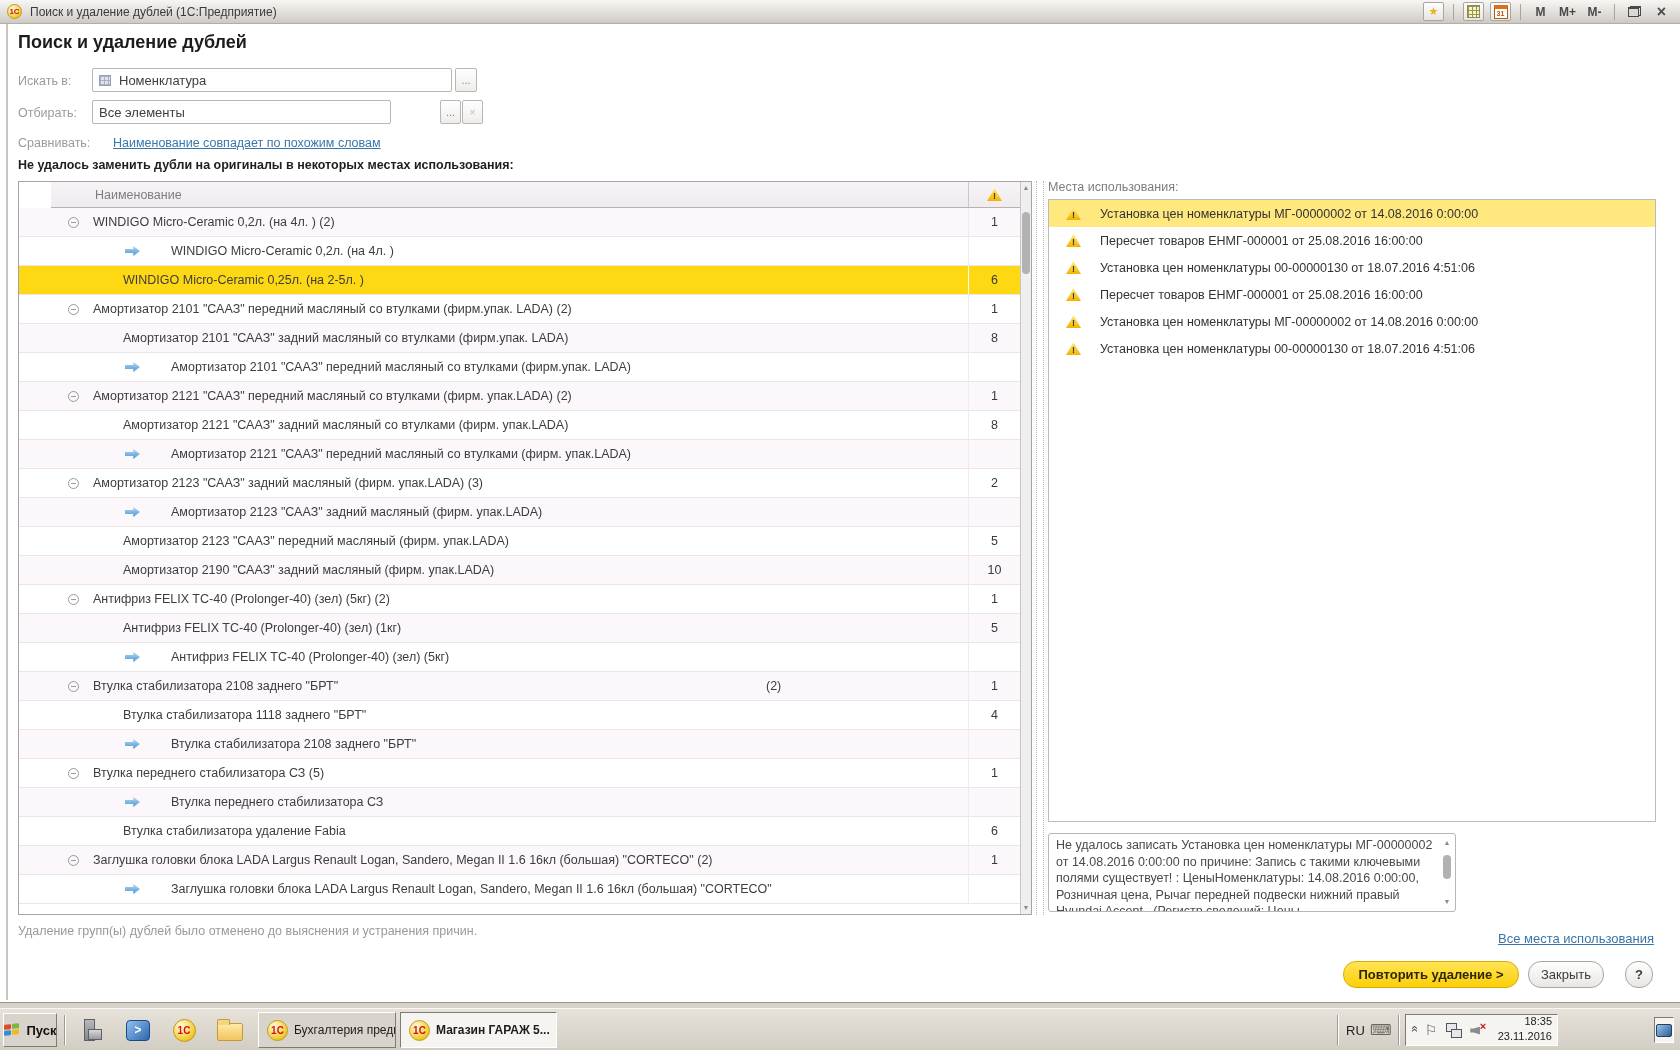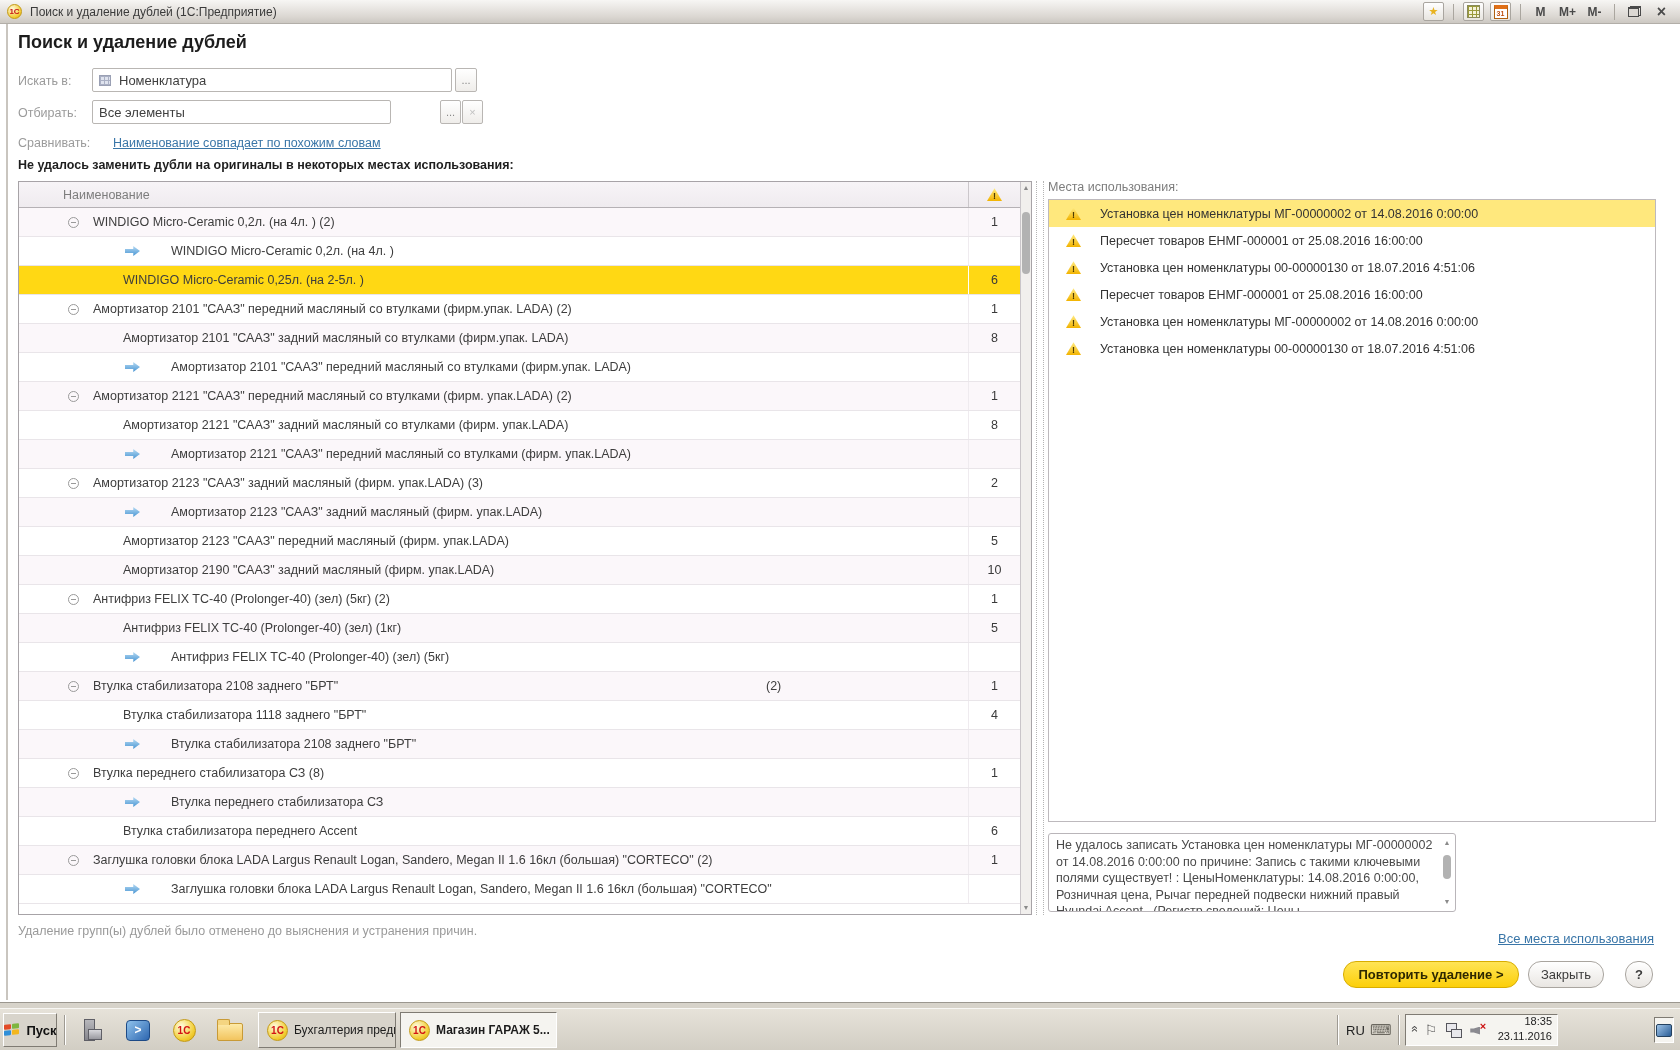--- a/index.html
+++ b/index.html
@@ -45,21 +45,21 @@
                      repeating-linear-gradient(90deg,#aab0c4 0 1px, transparent 1px 4px); }
   .mini-btn { position:absolute; height:24px; border:1px solid #b9b6b3; border-radius:2px;
     background:linear-gradient(#ffffff,#efedea); font-size:11px; color:#8a8a8a;
     display:flex; align-items:center; justify-content:center; }
   .mini-btn.disabled { color:#c0c0c0; }
   .link { color:#3a76a8; text-decoration:underline; font-size:12.5px; cursor:pointer; }
   .fail-heading { position:absolute; left:18px; top:158px; font-size:12.5px; font-weight:bold; color:#1e1e1e; }
 
   
   .dup-table { position:absolute; left:18px; top:181px; width:1014px; height:734px;
-    border:1px solid #a7a3a7; background:#fff; overflow:hidden; }
+    border:1px solid #a7a3a7; background:#fff; overflow:hidden;padding-left:32px; }
   .dup-head { height:26px; background:linear-gradient(#f7f4f7,#efebef); border-bottom:1px solid #b5b1b5;
     display:flex; align-items:center; font-size:12.5px; color:#7d7d7d; }
   .dh-name { flex:1; padding-left:44px; }
   .dh-warn { width:52px; display:flex; justify-content:center; border-left:1px solid #cbc7cb; height:100%; align-items:center; }
   .dh-scroll { width:11px; height:100%; }
   .warn-tri { width:15px; height:13px; position:relative; flex:none;
     background:linear-gradient(#ffec86,#f2b300); clip-path:polygon(50% 2%,100% 100%,0 100%); }
   .warn-tri::after { content:"!"; position:absolute; left:0; right:0; bottom:0; text-align:center;
     font-size:9px; font-weight:bold; color:#4c3a00; }
   .trow { height:29px; display:flex; align-items:stretch; border-bottom:1px solid #e9e5e9; font-size:12.5px; }
@@ -347,34 +347,34 @@
       <div class="trow t-orig striped">
         <div class="cell-name">
           <span class="go-arrow"></span>
           <span class="row-text">Втулка стабилизатора 2108 заднего "БРТ"</span>
         </div>
         <div class="cell-count"></div>
       </div>
       <div class="trow t-group">
         <div class="cell-name">
           <span class="tree-minus"></span>
-          <span class="row-text">Втулка переднего стабилизатора СЗ (8)</span>
+          <span class="row-text">Втулка переднего стабилизатора СЗ (5)</span>
         </div>
         <div class="cell-count">1</div>
       </div>
       <div class="trow t-orig striped">
         <div class="cell-name">
           <span class="go-arrow"></span>
           <span class="row-text">Втулка переднего стабилизатора СЗ</span>
         </div>
         <div class="cell-count"></div>
       </div>
       <div class="trow t-dup">
         <div class="cell-name">
-          <span class="row-text">Втулка стабилизатора переднего  Accent</span>
+          <span class="row-text">Втулка стабилизатора удаление  Fabia</span>
         </div>
         <div class="cell-count">6</div>
       </div>
       <div class="trow t-group striped">
         <div class="cell-name">
           <span class="tree-minus"></span>
           <span class="row-text">Заглушка головки блока LADA Largus Renault Logan, Sandero, Megan II 1.6 16кл (большая) "CORTECO" (2)</span>
         </div>
         <div class="cell-count">1</div>
       </div>

